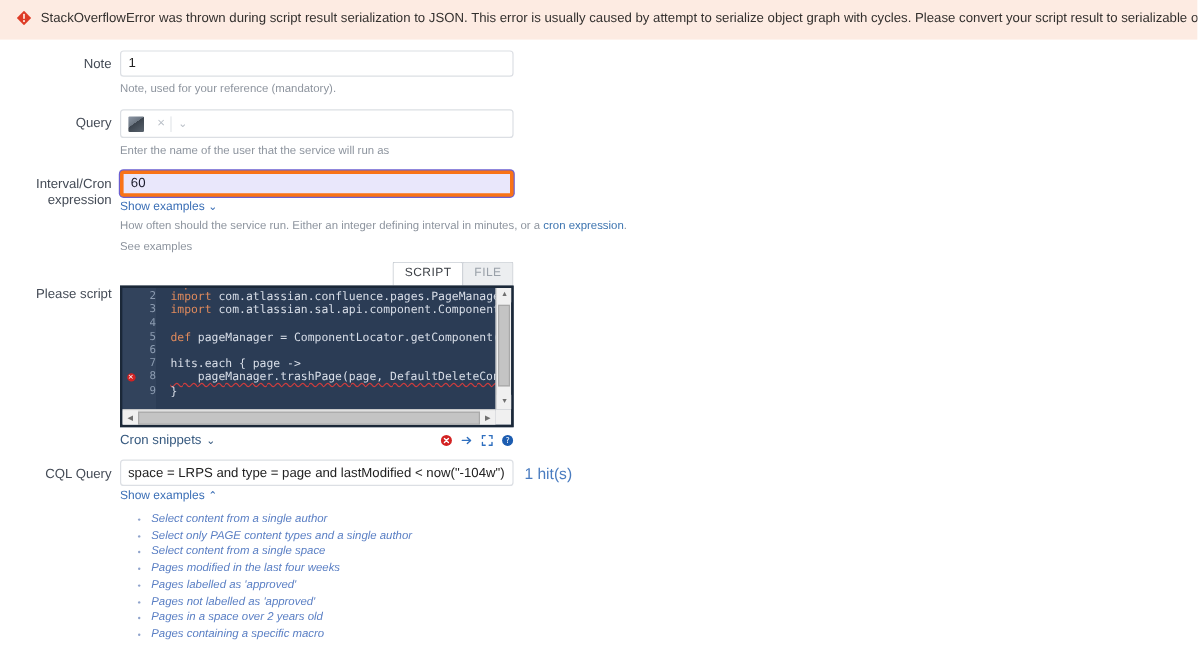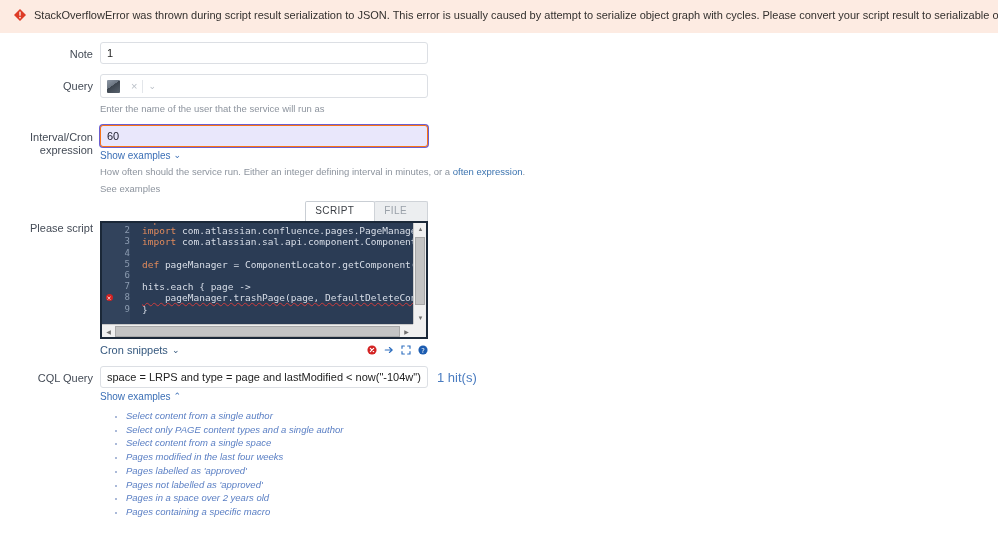--- a/index.html
+++ b/index.html
@@ -76,21 +76,21 @@
     background: #ffffff;
     color: #222222;
     font-family: "Liberation Sans", sans-serif;
     font-size: 11px;
     padding: 0 6px;
     line-height: 20px;
     display: block;
     outline: none;
   }
   .text-input.focused {
-    border: 1px solid #f97316;
+    border: 3px solid #f97316;
     background: #e9e7fb;
     box-shadow: 0 0 0 1px #6b5fd0;
     color: #1b1b2b;
   }
 
   .hint {
     font-size: 9.5px;
     color: #8d949e;
     line-height: 13px;
     margin-top: 4px;
@@ -160,21 +160,21 @@
   .editor-wrap { width: 328px; position: relative; }
 
   .tabs {
     display: flex;
     justify-content: flex-end;
     margin-bottom: 0;
   }
   .tab {
     font-size: 10px;
     letter-spacing: .4px;
-    padding: 3px 20px 4px 9px;
+    padding: 3px 9px 4px 9px;
     border: 1px solid #cfd3d8;
     border-bottom: none;
     background: #eceef0;
     color: #9aa1a9;
     border-radius: 2px 2px 0 0;
     cursor: pointer;
     line-height: 12px;
   }
   .tab.active {
     background: #ffffff;
@@ -360,20 +360,21 @@
   </span>
   <span class="banner-text">StackOverflowError was thrown during script result serialization to JSON. This error is usually caused by attempt to serialize object graph with cycles. Please convert your script result to serializable object tree.</span>
 </div>
 
 <div class="form">
 
   <div class="row">
     <div class="label-col">Note</div>
     <div class="field-col">
       <input class="text-input" type="text" value="1" style="">
+      <div class="hint">Note, used for your reference (mandatory).</div>
     </div>
   </div>
 
   <div class="spacer-10"></div>
 
   <div class="row">
     <div class="label-col">Query</div>
     <div class="field-col">
       <div class="user-select">
         <span class="avatar"></span>
@@ -389,21 +390,21 @@
 
   <div class="row">
     <div class="label-col">Interval/Cron expression</div>
     <div class="field-col">
       <input class="text-input focused" type="text" value="60" style="">
       <div class="show-examples">
         <span>Show examples</span>
         <span class="chev">⌄</span>
       </div>
       <div class="hint">
-        <span>How often should the service run. Either an integer defining interval in minutes, or a </span><a href="#">often expression</a><span>.</span>
+        <span>How often should the service run. Either an integer defining interval in minutes, or a </span><a href="#">cron expression</a><span>.</span>
       </div>
       <div class="hint">See examples</div>
     </div>
   </div>
 
   <div class="spacer-6"></div>
 
   <div class="row">
     <div class="label-col" style="padding-top:21px">Please script</div>
     <div class="field-col">

